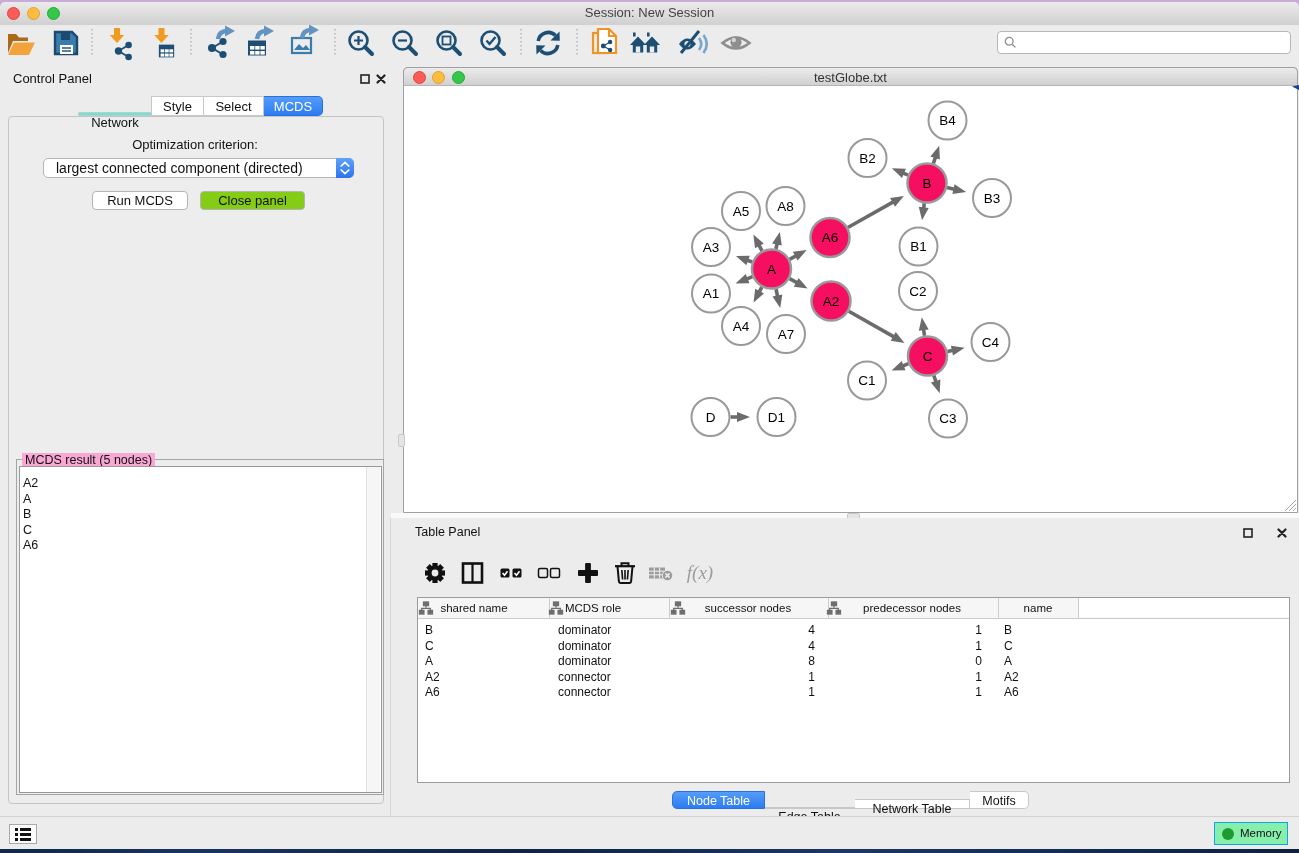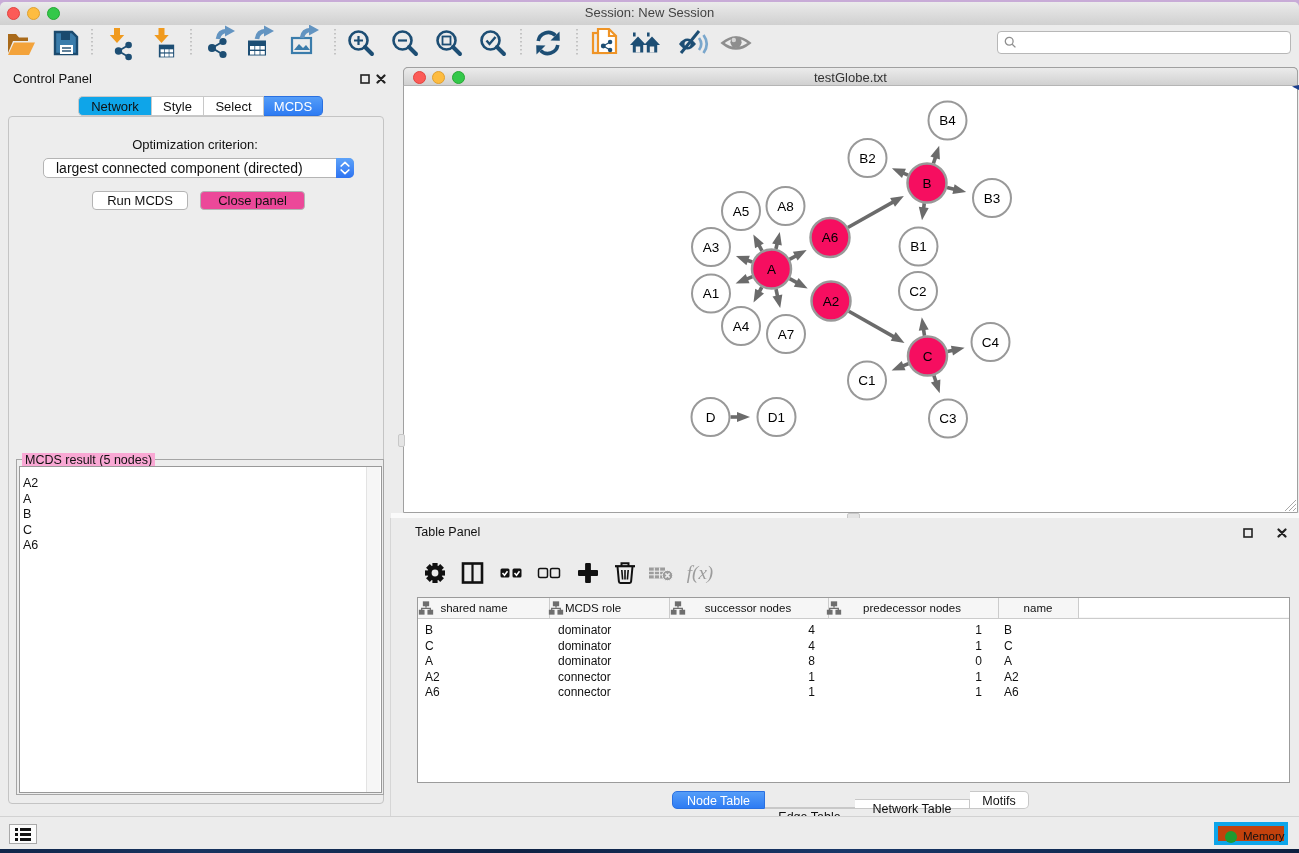--- a/index.html
+++ b/index.html
@@ -168,40 +168,40 @@
 <svg class="abs" style="left:360px;top:74px" width="10" height="10" viewBox="0 0 10 10">
     <rect x="1" y="1" width="8" height="8" fill="none" stroke="#222" stroke-width="1.6"></rect>
   </svg>
 <svg class="abs" style="left:376px;top:74px" width="10" height="10" viewBox="0 0 10 10">
     <path d="M1.5 1.5 L8.5 8.5 M8.5 1.5 L1.5 8.5" stroke="#222" stroke-width="2.2" stroke-linecap="round"></path>
   </svg>
 
 <div class="abs" style="left:8px;top:116px;width:374px;height:686px;background:#ededed;border:1px solid #c4c4c4;border-radius:4px;"></div>
 
 <div class="abs" style="left:78px;top:96px;height:20px;display:flex;font-size:13px;">
- <div style="width:72px;background:#0ea5e9;border:1px solid #c8c8c8;border-right:none;border-radius:5px 0 0 5px;text-align:center;line-height:20px;color:#111;">Network</div>
+ <div style="width:72px;background:#5eead4;border:1px solid #c8c8c8;border-right:none;border-radius:5px 0 0 5px;text-align:center;line-height:20px;color:#111;margin-top:16px;">Network</div>
  <div style="width:51px;background:#fff;border:1px solid #c8c8c8;border-right:none;text-align:center;line-height:20px;color:#111;">Style</div>
  <div style="width:59px;background:#fff;border:1px solid #c8c8c8;text-align:center;line-height:20px;color:#111;">Select</div>
  <div style="width:58px;background:linear-gradient(180deg,#559df8,#2d7bf3);border:1px solid #2a70e0;border-left:none;border-radius:0 5px 5px 0;text-align:center;line-height:20px;color:#fff;">MCDS</div>
 </div>
 
 <div class="abs" style="left:9px;top:137px;width:372px;text-align:center;font-size:13px;color:#111;">Optimization criterion:</div>
 
 <div class="abs" style="left:43px;top:158px;width:311px;height:20px;background:#fff;border:1px solid #b4b4b4;border-radius:5px;box-sizing:border-box;">
  <div style="position:absolute;left:12px;top:0;line-height:18px;font-size:14px;color:#111;">largest connected component (directed)</div>
  <div style="position:absolute;right:-1px;top:-1px;width:18px;height:20px;background:linear-gradient(180deg,#5ea3f9,#2d73f2);border-radius:0 5px 5px 0;">
   <svg width="10" height="14" viewBox="0 0 10 14" style="position:absolute;left:4px;top:3px;">
         <path d="M1.2 5 L5 1.4 L8.8 5" fill="none" stroke="#fff" stroke-width="1.7" stroke-linejoin="round" stroke-linecap="round"></path>
         <path d="M1.2 9 L5 12.6 L8.8 9" fill="none" stroke="#fff" stroke-width="1.7" stroke-linejoin="round" stroke-linecap="round"></path>
       </svg>
  </div>
 </div>
 
 <div class="abs" style="left:92px;top:191px;width:96px;height:19px;background:#fff;border:1px solid #b4b4b4;border-radius:4px;text-align:center;line-height:18px;font-size:13px;color:#111;box-sizing:border-box;">Run MCDS</div>
-<div class="abs" style="left:200px;top:191px;width:105px;height:19px;background:#ec4899;border:1px solid #b4b4b4;border-radius:4px;text-align:center;line-height:18px;font-size:13px;color:#111;box-sizing:border-box;">Close panel</div>
+<div class="abs" style="left:200px;top:191px;width:105px;height:19px;background:#84cc16;border:1px solid #b4b4b4;border-radius:4px;text-align:center;line-height:18px;font-size:13px;color:#111;box-sizing:border-box;">Close panel</div>
 
 <div class="abs" style="left:16px;top:459px;width:368px;height:336px;border:1px solid #a5a5a5;box-sizing:border-box;"></div>
 <div class="abs" style="left:22px;top:453px;background:#f9a8d4;padding:0 3px;font-size:12.5px;color:#111;">MCDS result (5 nodes)</div>
 <div class="abs" style="left:19px;top:466px;width:363px;height:327px;background:#fff;border:1px solid #999;box-sizing:border-box;">
  <div style="position:absolute;right:1px;top:0px;width:13px;height:100%;background:#f6f6f6;border-left:1px solid #e3e3e3;"></div>
  <div style="position:absolute;left:3px;top:9px;font-size:12.5px;line-height:15.5px;color:#111;">A2<br>A<br>B<br>C<br>A6</div>
 </div>
 
 <div class="abs" style="left:390px;top:63px;width:909px;height:455px;background:#ececec;"></div>
 <div class="abs" style="left:403px;top:67px;width:895px;height:446px;background:#fff;border:1px solid #a0a0a0;border-radius:5px 5px 0 0;box-sizing:border-box;"></div>
@@ -438,18 +438,18 @@
       <g fill="#111">
         <rect x="0" y="0" width="3" height="3"></rect>
         <rect x="0" y="5" width="3" height="3"></rect>
         <rect x="0" y="10" width="3" height="3"></rect>
         <rect x="5" y="0" width="11" height="3"></rect>
         <rect x="5" y="5" width="11" height="3"></rect>
         <rect x="5" y="10" width="11" height="3"></rect>
       </g>
     </svg>
 </div>
-<div class="abs" style="left:1214px;top:822px;width:74px;height:23px;background:#c2410c;border:4px solid #0ea5e9;box-sizing:border-box;">
+<div class="abs" style="left:1214px;top:822px;width:74px;height:23px;background:#86efac;border:1px solid #0ea5e9;box-sizing:border-box;">
  <div style="position:absolute;left:7px;top:5px;width:12px;height:12px;border-radius:50%;background:#1d9b30;"></div>
  <div style="position:absolute;left:25px;top:4px;font-size:11.5px;color:#111;">Memory</div>
 </div>
 
 <div class="abs" style="left:0;top:849px;width:1299px;height:4px;background:linear-gradient(90deg,#10264a,#173460 15%,#0e2244 40%,#183768 65%,#102a52 85%,#0d2040);"></div>
 
 </body></html>

